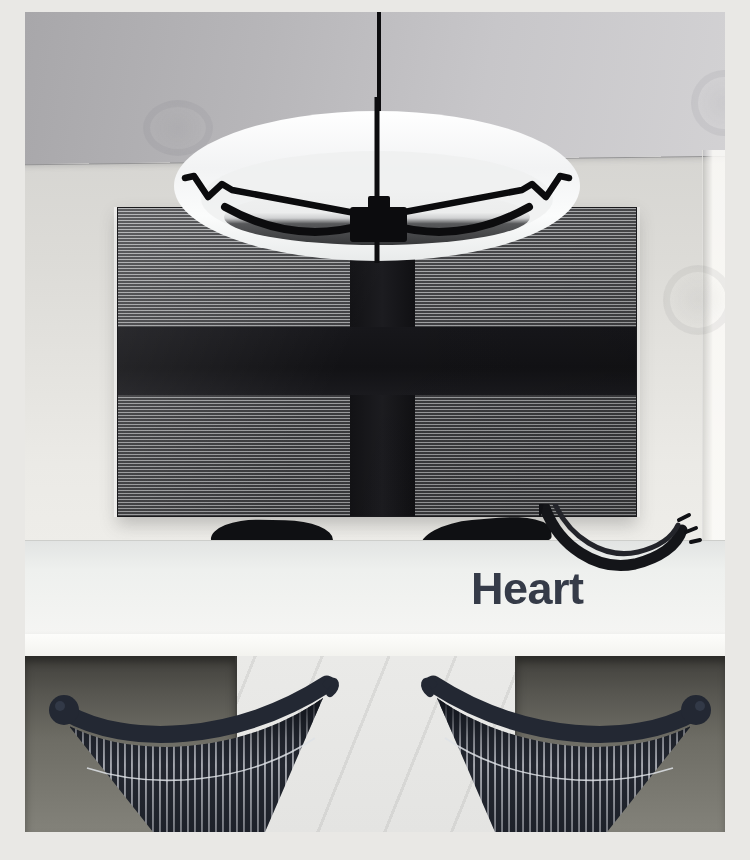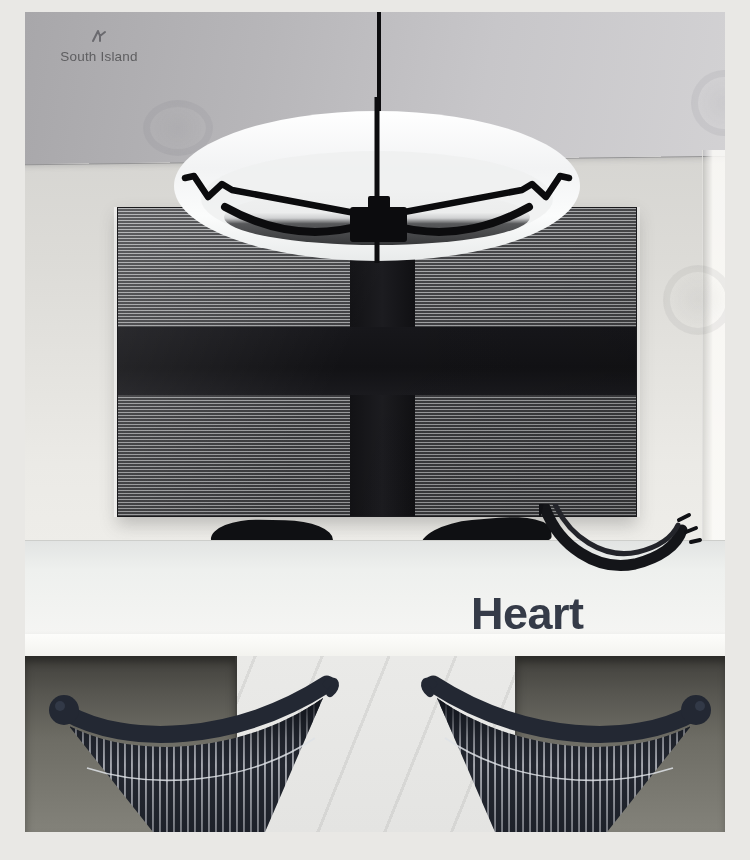--- a/index.html
+++ b/index.html
@@ -71,21 +71,21 @@
     box-shadow:inset 0 6px 8px rgba(0,0,0,.35);}
   .alcove.l{left:0;width:210px;border-right:2px solid rgba(30,30,28,.35);}
   .alcove.r{left:490px;width:210px;border-left:2px solid rgba(30,30,28,.35);}
   
   .chair{position:absolute;width:310px;height:168px;}
   .chair.left{left:10px;top:652px;}
   .chair.right{left:390px;top:652px;transform:scaleX(-1);}
   
   .sculpture{position:absolute;left:514px;top:492px;width:168px;height:84px;}
   
-  .caption{position:absolute;left:446px;top:576px;
+  .caption{position:absolute;left:446px;top:551px;
     font-size:45px;font-weight:700;letter-spacing:-0.5px;color:#353b48;}
   .brand{position:absolute;left:14px;top:16px;width:120px;text-align:center;color:#5e5e60;}
   .brand .mark{display:block;margin:0 auto 4px auto;width:18px;height:15px;opacity:.75;}
   .brand .label{font-size:13.5px;letter-spacing:.2px;}
   
   .ceiling{z-index:1}.corner-strip{z-index:2}.wm{z-index:2}
   .panel{z-index:3}.far-back{z-index:4}.cord{z-index:5}
   .tabletop{z-index:6}.table-edge{z-index:7}.table-base{z-index:7}
   .sculpture{z-index:9}.lamp{z-index:10}.chair{z-index:11}
   .caption{z-index:12}.brand{z-index:12}
@@ -185,22 +185,16 @@
   <svg class="chair right" viewBox="0 0 310 168">
     <path d="M34,62 C100,96 208,90 288,34 L230,168 L118,168 Z" fill="url(#wires)"></path>
     <path d="M34,62 C100,96 208,90 288,34 L230,168 L118,168 Z" fill="url(#topShade)"></path>
     <path d="M52,104 C120,126 212,120 280,74" fill="none" stroke="rgba(222,226,230,.85)" stroke-width="1.6"></path>
     <path d="M30,48 C92,84 202,78 292,20" fill="none" stroke="#232833" stroke-width="17" stroke-linecap="round"></path>
     <circle cx="29" cy="46" r="15" fill="#232833"></circle>
     <circle cx="25" cy="42" r="5" fill="#323947"></circle>
     <path d="M292,20 C301,13 303,23 295,29" fill="none" stroke="#232833" stroke-width="8" stroke-linecap="round"></path>
   </svg>
 
-  <div class="brand">
-    <svg class="mark" viewBox="0 0 18 15">
-      <path d="M3,13 L8,3 L10,8 L15,4 M10,8 L10,13" fill="none" stroke="#55555a" stroke-width="2" stroke-linecap="round" stroke-linejoin="round"></path>
-    </svg>
-    <span class="label">South Island</span>
-  </div>
 
   <div class="caption">Heart</div>
 
 </div>
 
 </body></html>

